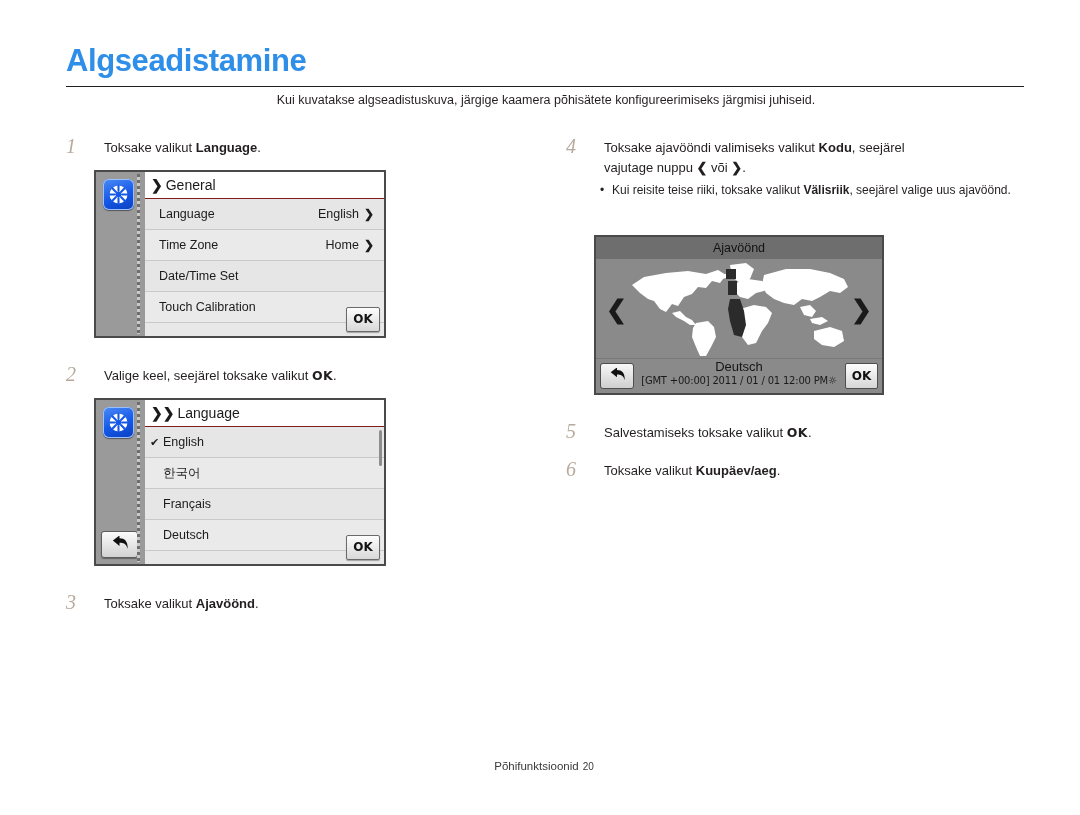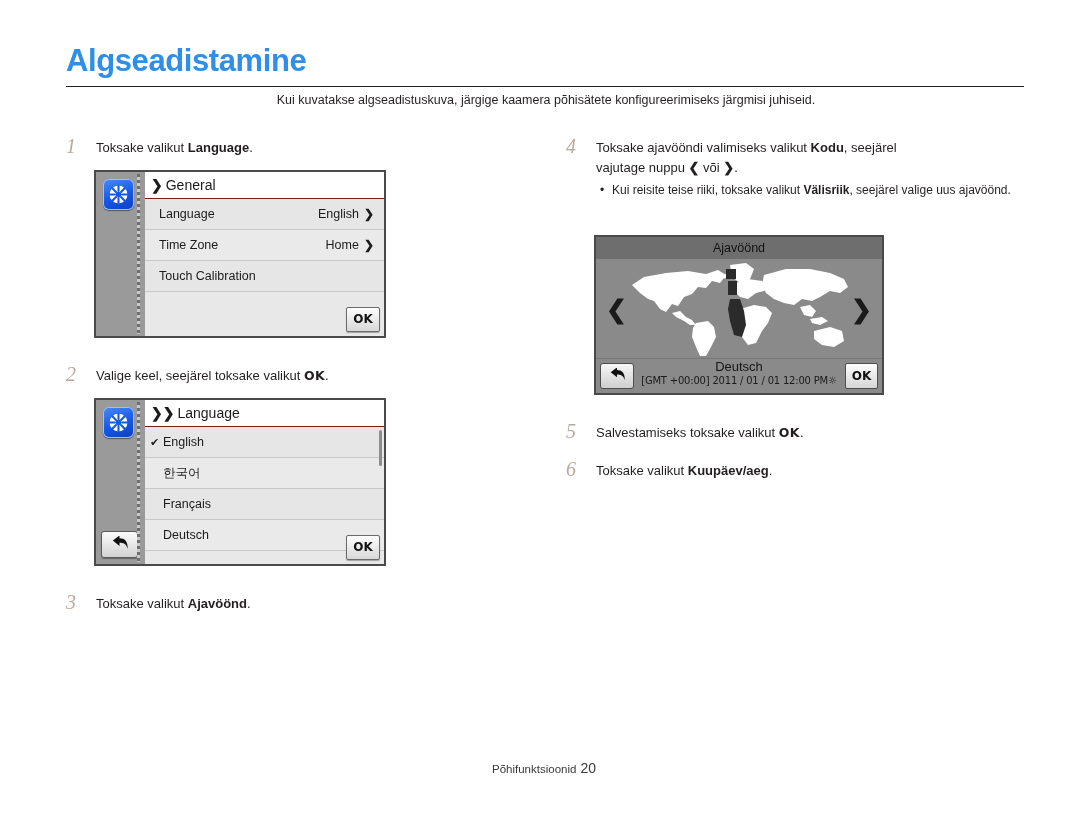--- a/index.html
+++ b/index.html
@@ -29,21 +29,21 @@
   .col-right{position:absolute;left:562px;top:138px;width:470px;}
 
   
   .step{position:relative;display:block;margin:0 0 6px 0;}
   .step-num{
     position:absolute;left:0;top:-3px;width:22px;
     font-family:"Liberation Serif", serif;
     font-style:italic;font-size:20px;color:#b7a99c;text-align:left;
   }
   .step-txt{
-    display:block;margin-left:30px;font-size:13px;line-height:20px;color:#231f20;
+    display:block;margin-left:38px;font-size:13px;line-height:20px;color:#231f20;
   }
   .step-txt b{font-weight:bold;}
   .ok-inline{font-family:"DejaVu Sans", sans-serif;font-weight:bold;font-size:12.5px;letter-spacing:0.4px;}
   .arrow-inline{font-size:13px;font-weight:bold;}
 
   .bullet{
     position:relative;margin:4px 0 0 46px;font-size:12px;line-height:17px;color:#231f20;
   }
   .bullet .dot{position:absolute;left:-12px;top:0;}
   .bullet b{font-weight:bold;}
@@ -155,21 +155,21 @@
     background:linear-gradient(#fdfdfd,#d6d6d6);border:1px solid #4e4e4e;
     font-family:"DejaVu Sans", sans-serif;font-weight:bold;font-size:12px;
     text-align:center;line-height:24px;color:#111;
   }
 
   
   .footer{
     position:absolute;left:0;right:0;top:760px;text-align:center;
     font-size:11.5px;color:#3a3a3a;
   }
-  .footer .pg{font-size:14px;margin-left:4px;}
+  .footer .pg{font-size:10px;margin-left:4px;}
 
   .gap-20{height:20px;}
   .gap-12{height:12px;}
   .gap-28{height:28px;}
 </style>
 </head>
 <body>
 
 <div class="page">
 
@@ -213,20 +213,23 @@
           <div class="row">
             <span class="lbl">Language</span>
             <span class="val"><span>English</span><span class="chev">❯</span></span>
           </div>
 
           <div class="row">
             <span class="lbl">Time Zone</span>
             <span class="val"><span>Home</span><span class="chev">❯</span></span>
           </div>
 
+          <div class="row">
+            <span class="lbl">Date/Time Set</span>
+          </div>
 
           <div class="row">
             <span class="lbl">Touch Calibration</span>
           </div>
 
         </div>
         <div class="ok-btn">OK</div>
       </div>
     </div>
 

